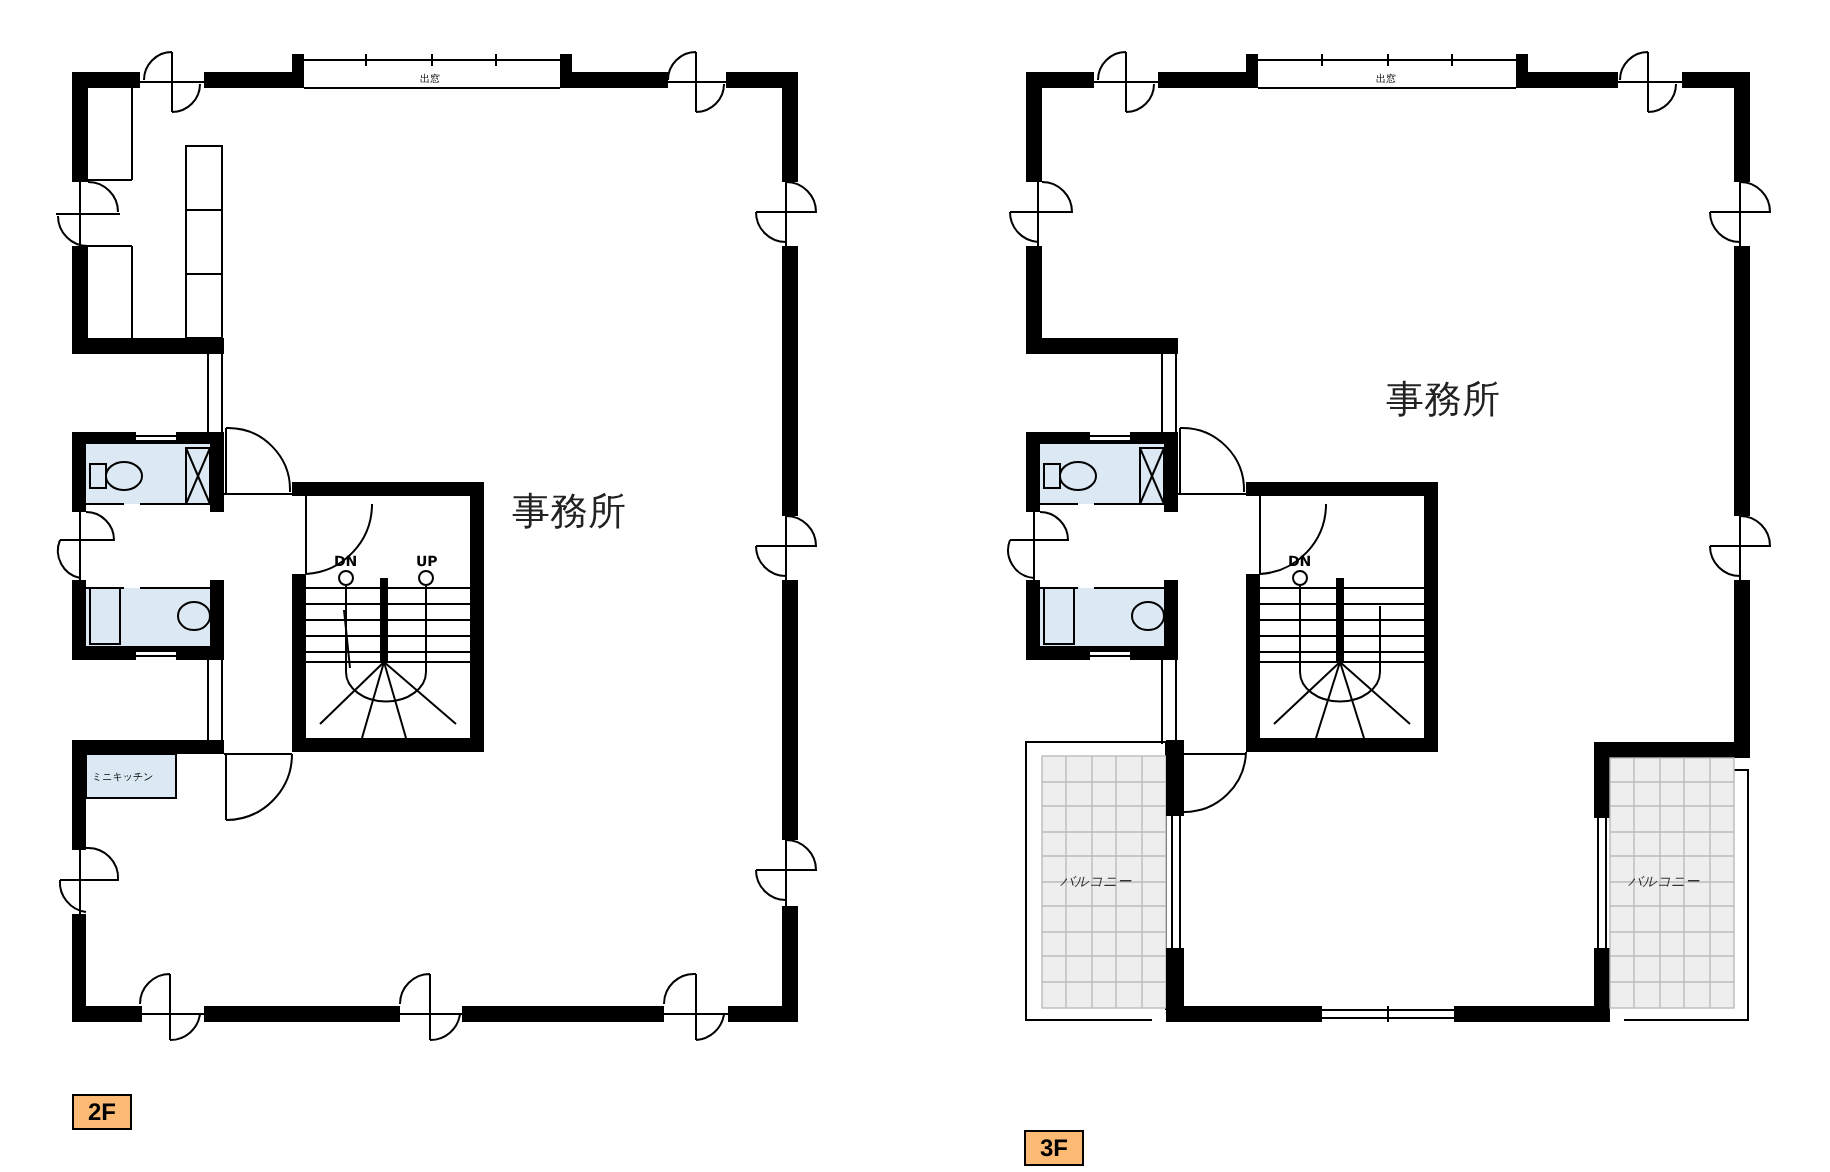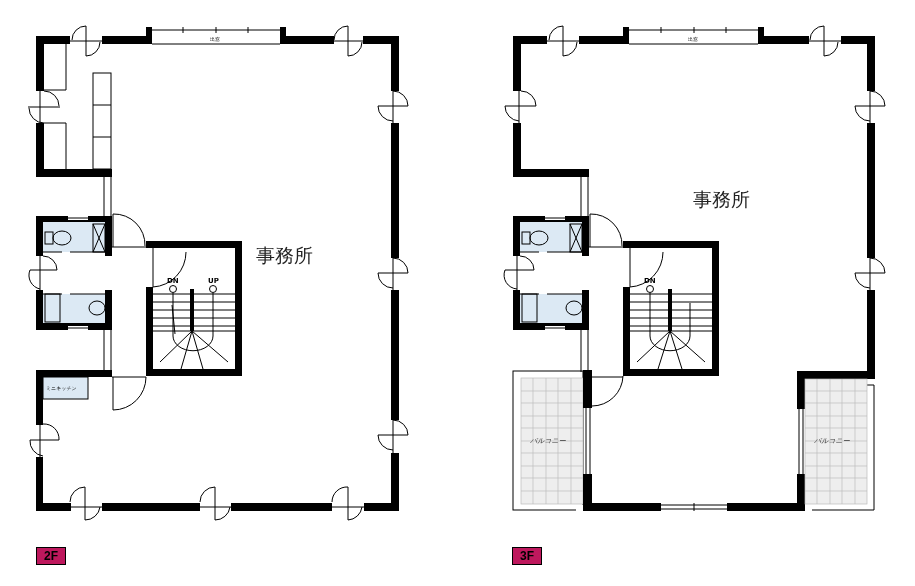--- a/index.html
+++ b/index.html
@@ -7,21 +7,21 @@
   svg { position:absolute; left:0; top:0; }
   .wall { fill:#000; }
   .thin { fill:none; stroke:#000; stroke-width:1; }
   .door { fill:none; stroke:#000; stroke-width:1; }
   .tile { fill:#eeeeee; stroke:#bbbbbb; stroke-width:0.7; }
   .wet { fill:#dce9f4; }
   .room-label { font-family:"DejaVu Sans", sans-serif; font-size:19px; fill:#222; }
   .tiny-label { font-family:"DejaVu Sans", sans-serif; font-size:5px; fill:#000; }
   .stair-label { font-family:"DejaVu Sans", sans-serif; font-size:7px; font-weight:bold; fill:#000; }
   .balc-label { font-family:"DejaVu Sans", sans-serif; font-size:7px; font-style:italic; fill:#333; }
-  .floor-tag { position:absolute; width:28px; height:16px; border:1px solid #000; font-family:"Liberation Sans", sans-serif; font-weight:bold; font-size:12px; line-height:16px; text-align:center; color:#000; background:#be185d; }
+  .floor-tag { position:absolute; width:28px; height:16px; border:1px solid #000; font-family:"Liberation Sans", sans-serif; font-weight:bold; font-size:12px; line-height:16px; text-align:center; color:#000; background:#fdba74; }
 </style>
 </head>
 <body>
 
 <svg width="915" height="586" viewBox="0 0 915 586" xmlns="http://www.w3.org/2000/svg">
 
   <g>
 
     <rect class="wall" x="36" y="36" width="34" height="8"></rect>
     <rect class="wall" x="102" y="36" width="48" height="8"></rect>
@@ -297,13 +297,13 @@
       <line stroke="#bbb" stroke-width="0.7" x1="805" y1="478" x2="867" y2="478"></line>
       <line stroke="#bbb" stroke-width="0.7" x1="805" y1="491" x2="867" y2="491"></line>
     </g>
     <text class="balc-label" x="814" y="443">バルコニー</text>
 
     <text class="room-label" x="693" y="206">事務所</text>
   </g>
 </svg>
 
 <div class="floor-tag" style="left:36px; top:547px;">2F</div>
-<div class="floor-tag" style="left:512px; top:547px;">3F</div>
+<div class="floor-tag" style="left:512px; top:565px;">3F</div>
 
 </body></html>

